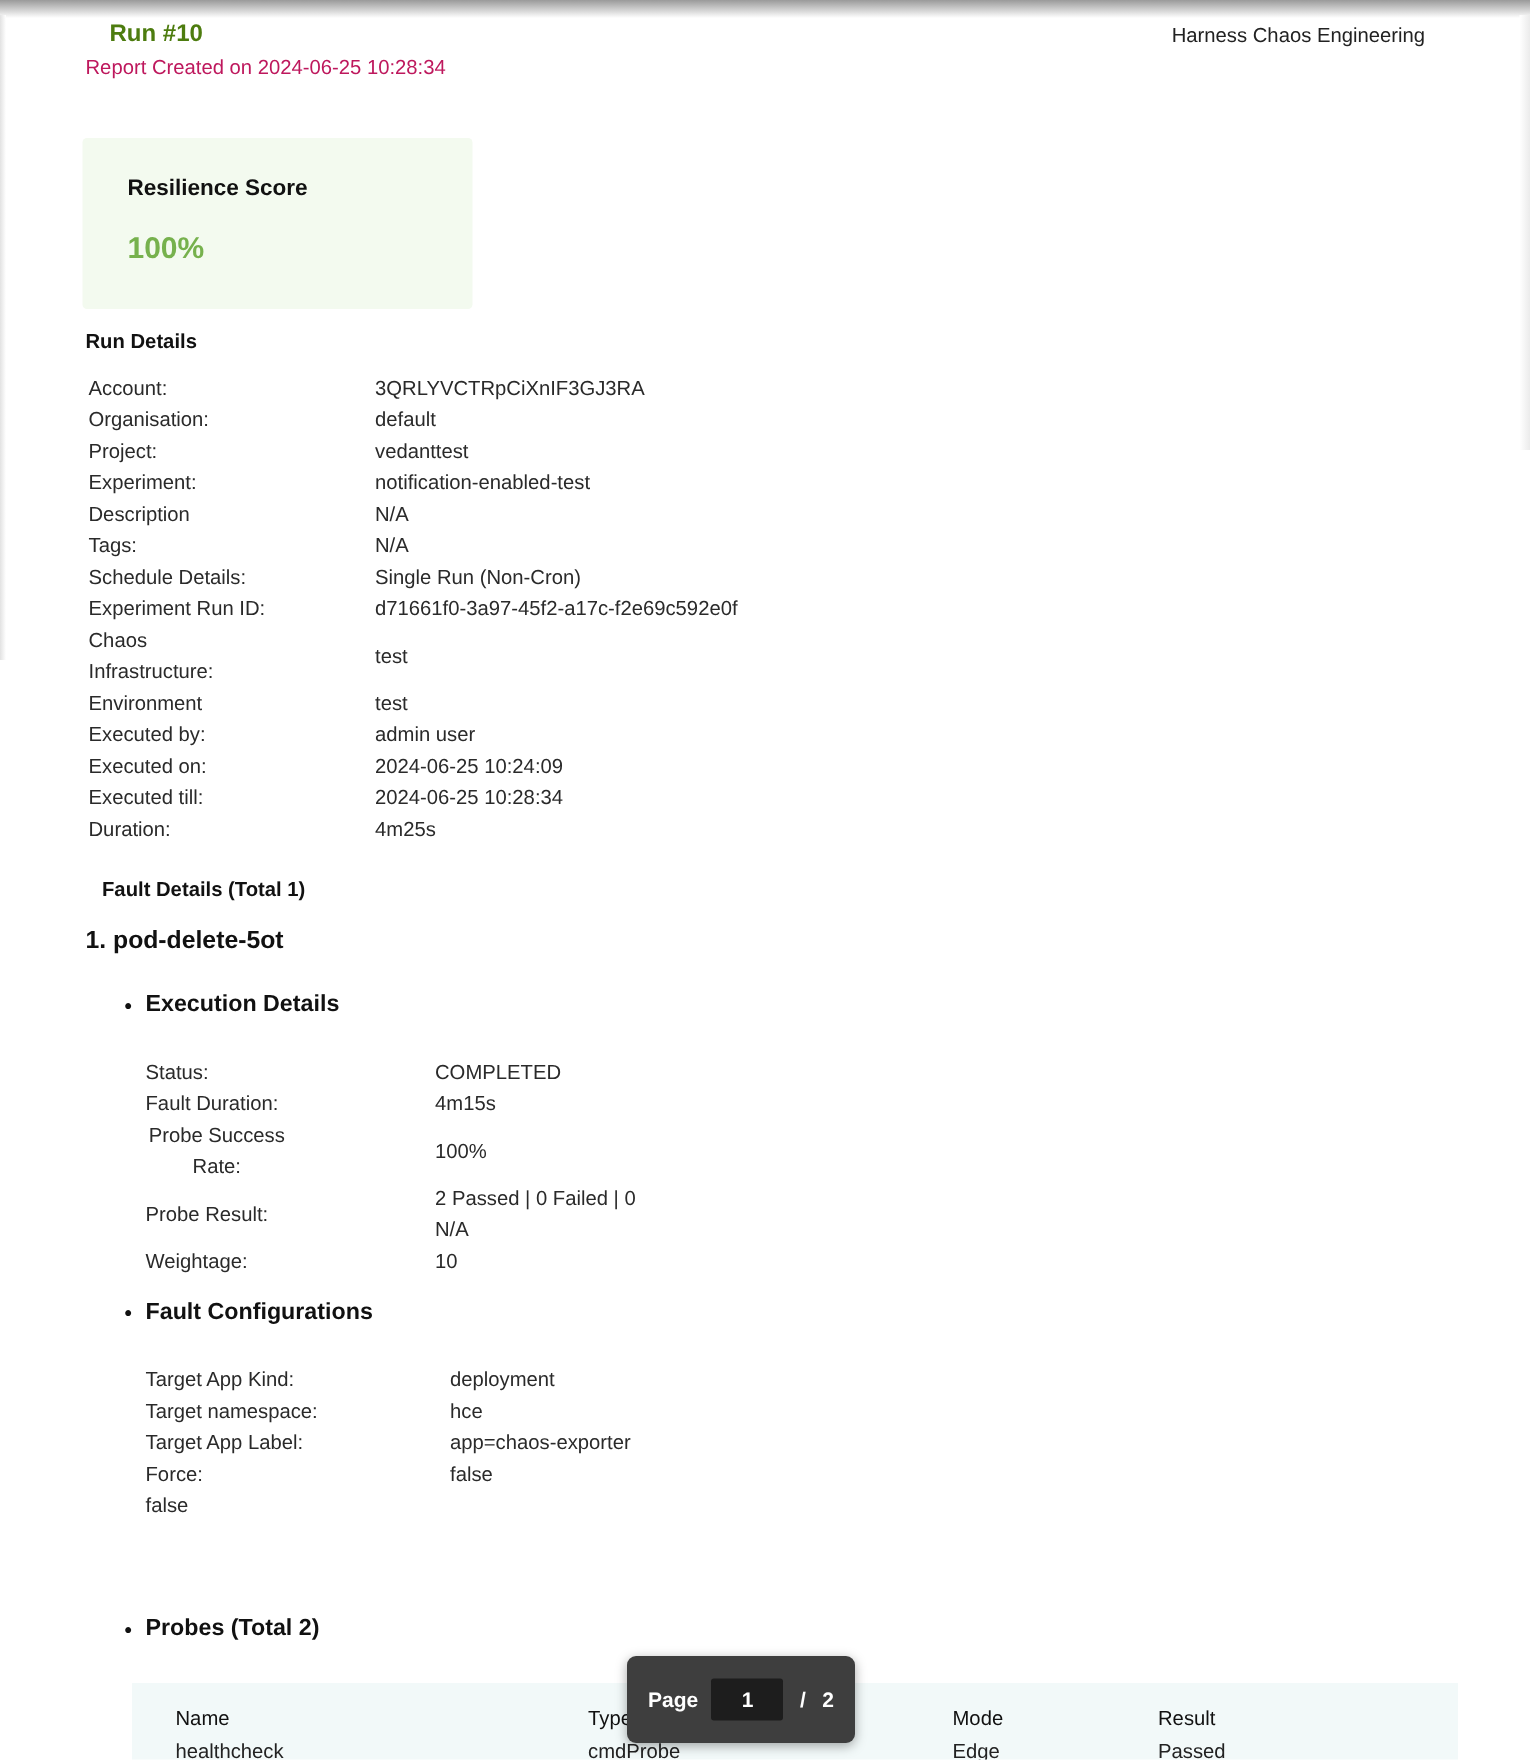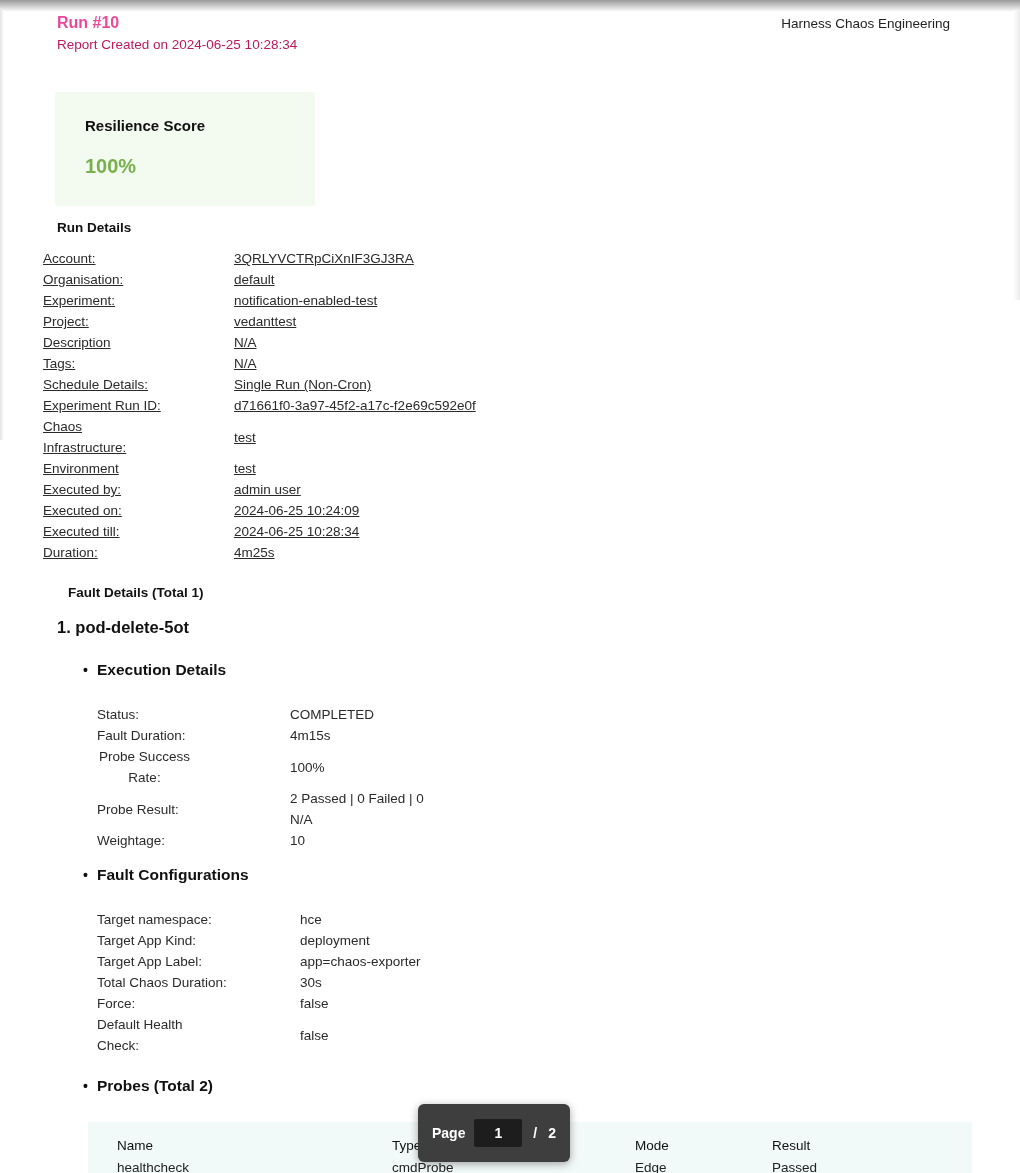--- a/index.html
+++ b/index.html
@@ -13,21 +13,21 @@
   .top-edge{position:absolute;top:0;left:0;width:100%;height:12px;
     background:linear-gradient(to bottom,#9a9a9a 0%,#c2c2c2 40%,#ffffff 100%);}
   .left-edge{position:absolute;top:10px;left:0;width:4px;height:430px;
     background:linear-gradient(to right,#e2e2e2,#ffffff);}
   .right-edge{position:absolute;top:10px;right:0;width:7px;height:290px;
     background:linear-gradient(to left,#ebebeb,#ffffff);}
 
   .abs{position:absolute;}
 
   
-  .run-title{left:57px;top:14px;font-size:16px;font-weight:bold;color:#ec4899;}
+  .run-title{left:73px;top:14px;font-size:16px;font-weight:bold;color:#4d7c0f;}
   .report-created{left:57px;top:37px;font-size:13.5px;color:#be185d;}
   .brand{right:70px;top:16px;font-size:13.5px;color:#222;}
 
   
   .score-card{left:55px;top:92px;width:260px;height:114px;background:#f3faef;border-radius:3px;}
   .score-card .label{position:absolute;left:30px;top:25px;font-size:15px;font-weight:bold;color:#111;}
   .score-card .score{position:absolute;left:30px;top:63px;font-size:20px;font-weight:bold;color:#76b14d;}
 
   
   .h-small{font-size:13.5px;font-weight:bold;color:#111;}
@@ -43,21 +43,21 @@
   .probes-heading{left:97px;top:1077px;}
 
   
   .kv{font-size:13.5px;color:#2a2a2a;}
   .kv-row{display:flex;align-items:center;line-height:21px;}
   .kv-label{flex:0 0 191px;white-space:nowrap;box-sizing:border-box;}
   .kv-row.wrap .kv-label{white-space:normal;}
   .kv-value{white-space:nowrap;}
   .kv-value.narrow{white-space:normal;width:155px;line-height:21px;}
 
-  .rd-kv{left:43px;top:248px;text-decoration:underline;}
+  .rd-kv{left:59px;top:248px;}
   .rd-kv .kv-row.wrap .kv-label{padding-right:96px;}
 
   .exec-kv{left:97px;top:704px;}
   .exec-kv .kv-label{flex-basis:193px;}
   .exec-kv .kv-row.wrap .kv-label{padding-right:98px;text-align:center;}
 
   .cfg-kv{left:97px;top:909px;}
   .cfg-kv .kv-label{flex-basis:203px;}
   .cfg-kv .kv-row.wrap .kv-label{padding-right:108px;}
 
@@ -95,26 +95,26 @@
 <div class="abs kv rd-kv">
   <div class="kv-row">
     <span class="kv-label">Account:</span>
     <span class="kv-value">3QRLYVCTRpCiXnIF3GJ3RA</span>
   </div>
   <div class="kv-row">
     <span class="kv-label">Organisation:</span>
     <span class="kv-value">default</span>
   </div>
   <div class="kv-row">
+    <span class="kv-label">Project:</span>
+    <span class="kv-value">vedanttest</span>
+  </div>
+  <div class="kv-row">
     <span class="kv-label">Experiment:</span>
     <span class="kv-value">notification-enabled-test</span>
-  </div>
-  <div class="kv-row">
-    <span class="kv-label">Project:</span>
-    <span class="kv-value">vedanttest</span>
   </div>
   <div class="kv-row">
     <span class="kv-label">Description</span>
     <span class="kv-value">N/A</span>
   </div>
   <div class="kv-row">
     <span class="kv-label">Tags:</span>
     <span class="kv-value">N/A</span>
   </div>
   <div class="kv-row">
@@ -174,41 +174,36 @@
   </div>
   <div class="kv-row">
     <span class="kv-label">Weightage:</span>
     <span class="kv-value">10</span>
   </div>
 </div>
 
 <div class="abs bullet-heading cfg-heading">Fault Configurations</div>
 <div class="abs kv cfg-kv">
   <div class="kv-row">
+    <span class="kv-label">Target App Kind:</span>
+    <span class="kv-value">deployment</span>
+  </div>
+  <div class="kv-row">
     <span class="kv-label">Target namespace:</span>
     <span class="kv-value">hce</span>
   </div>
   <div class="kv-row">
-    <span class="kv-label">Target App Kind:</span>
-    <span class="kv-value">deployment</span>
-  </div>
-  <div class="kv-row">
     <span class="kv-label">Target App Label:</span>
     <span class="kv-value">app=chaos-exporter</span>
   </div>
   <div class="kv-row">
-    <span class="kv-label">Total Chaos Duration:</span>
-    <span class="kv-value">30s</span>
-  </div>
-  <div class="kv-row">
     <span class="kv-label">Force:</span>
     <span class="kv-value">false</span>
   </div>
   <div class="kv-row wrap">
-    <span class="kv-label">Default Health Check:</span>
     <span class="kv-value">false</span>
   </div>
 </div>
 
 <div class="abs bullet-heading probes-heading">Probes (Total 2)</div>
 
 <div class="abs probes-table">
   <div class="pt-row pt-head">
     <span>Name</span>
     <span>Type</span>

